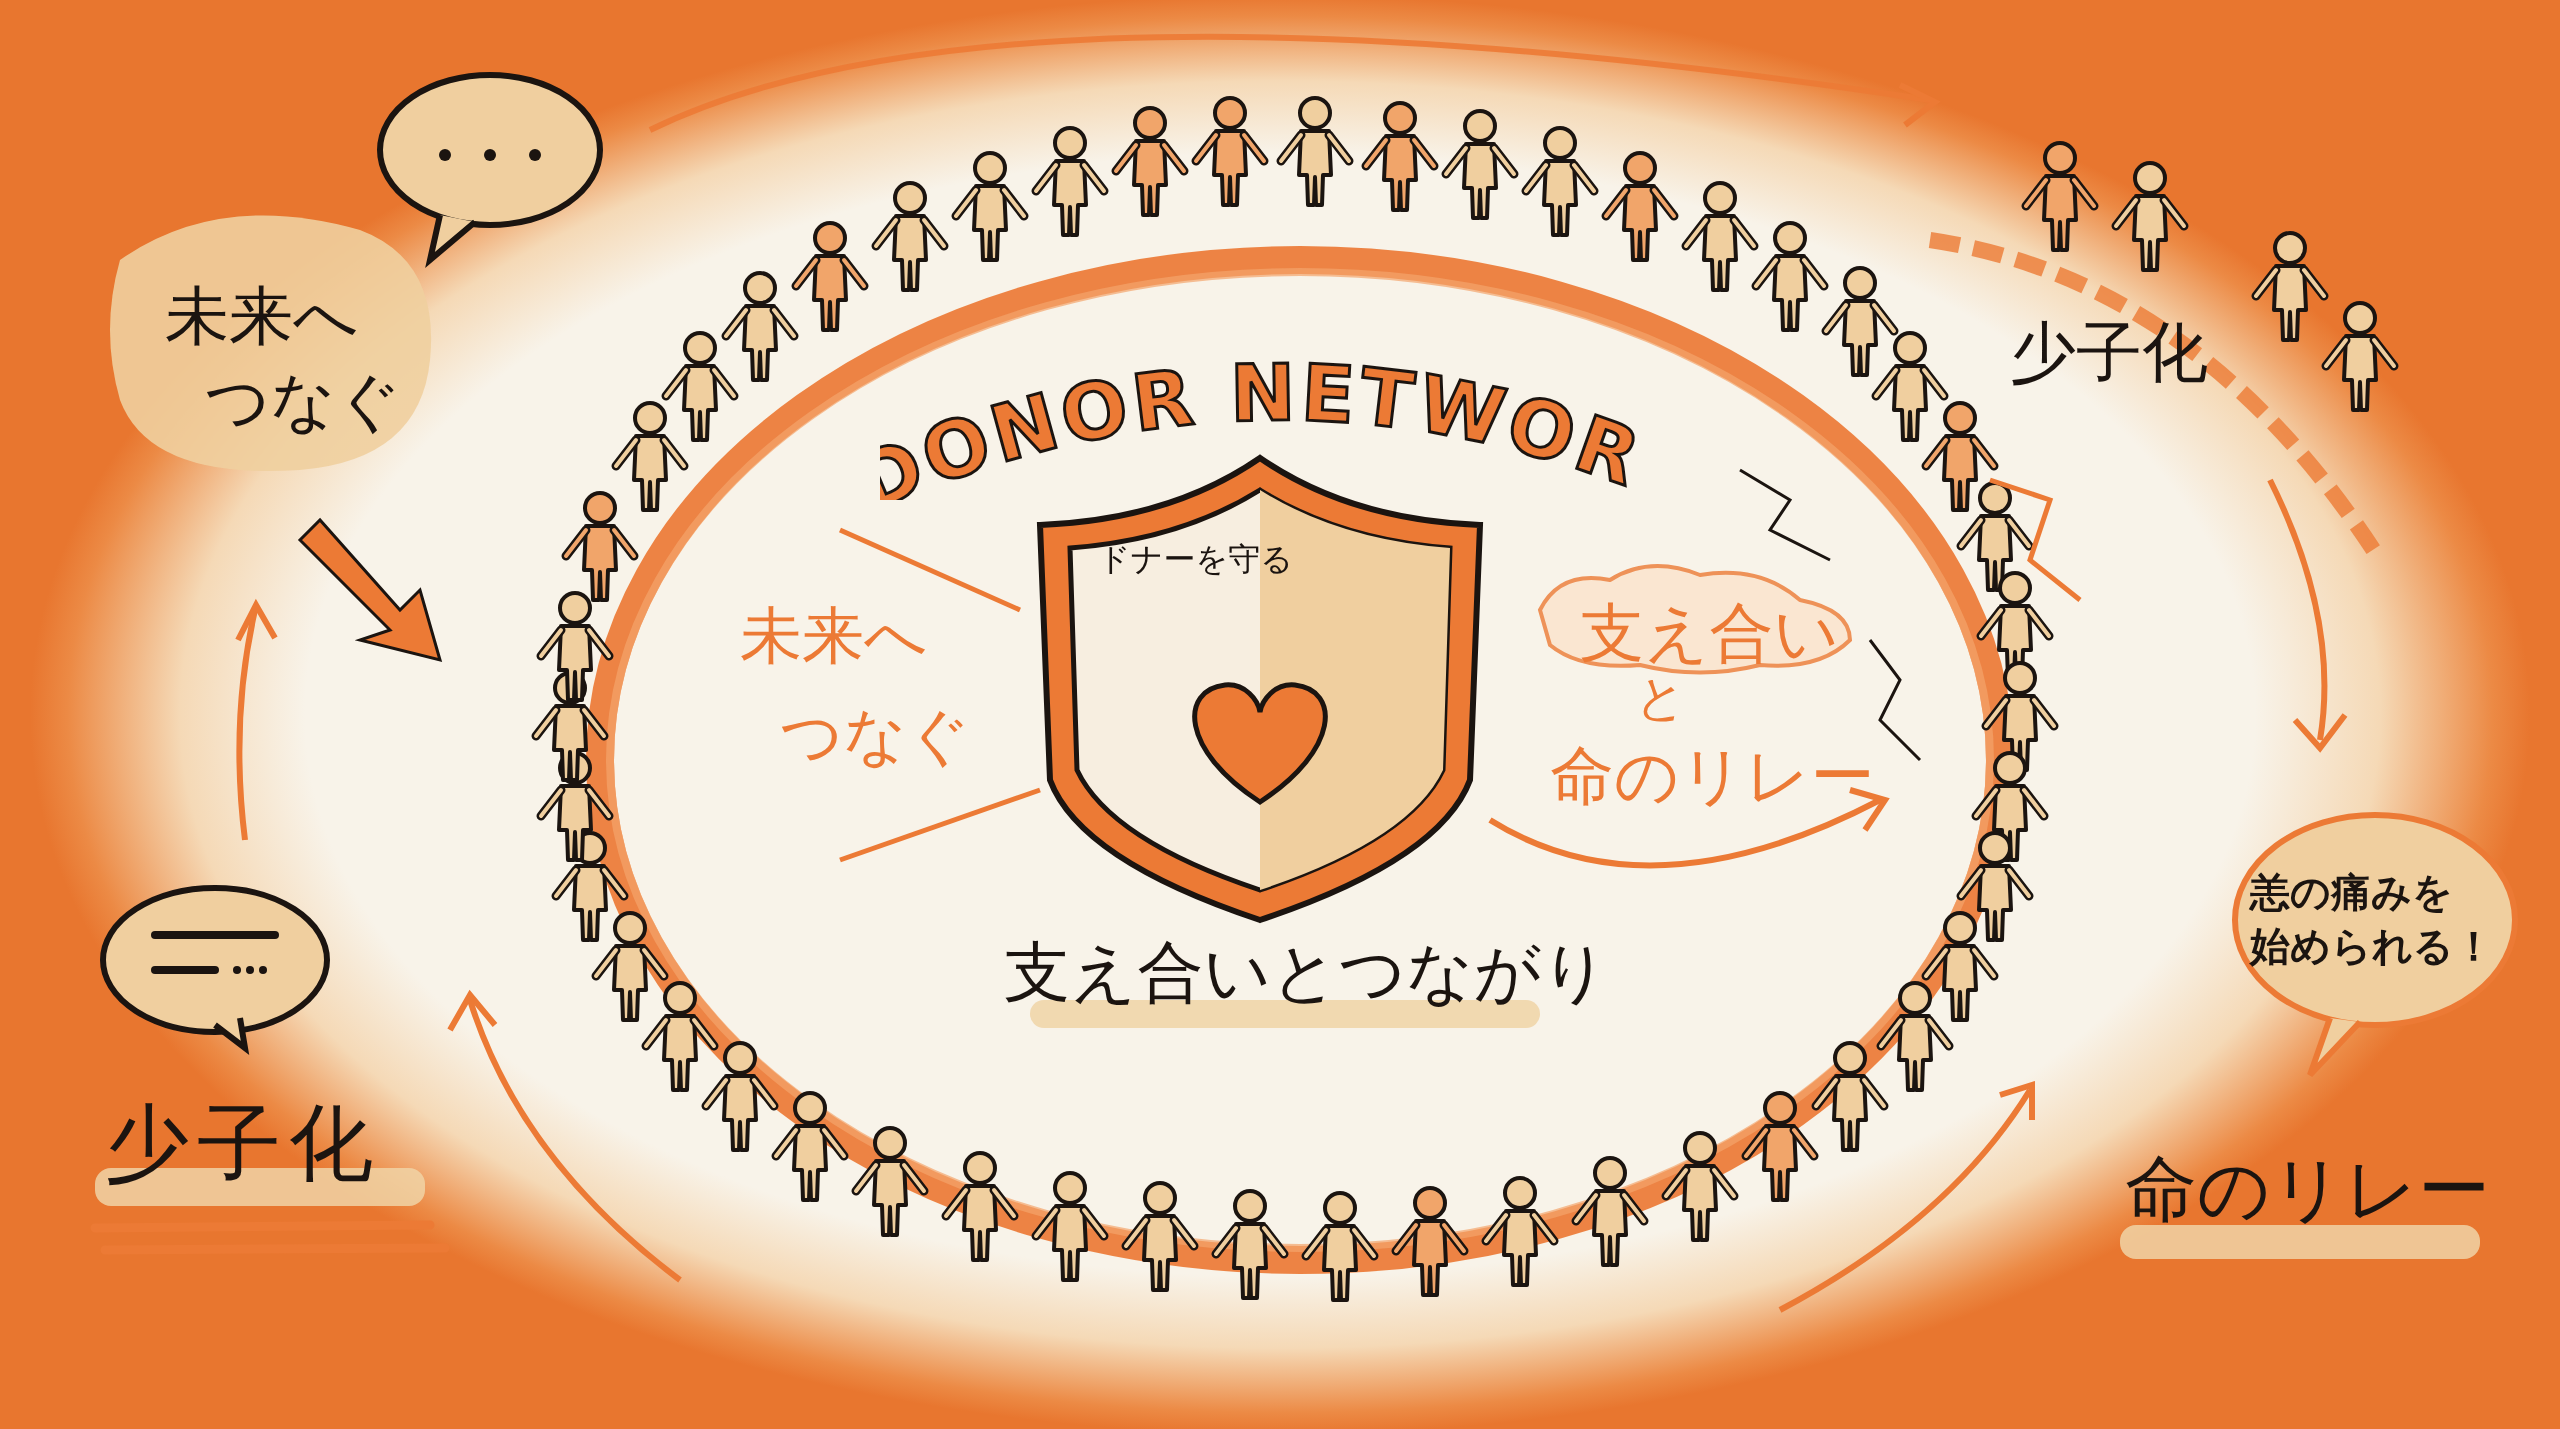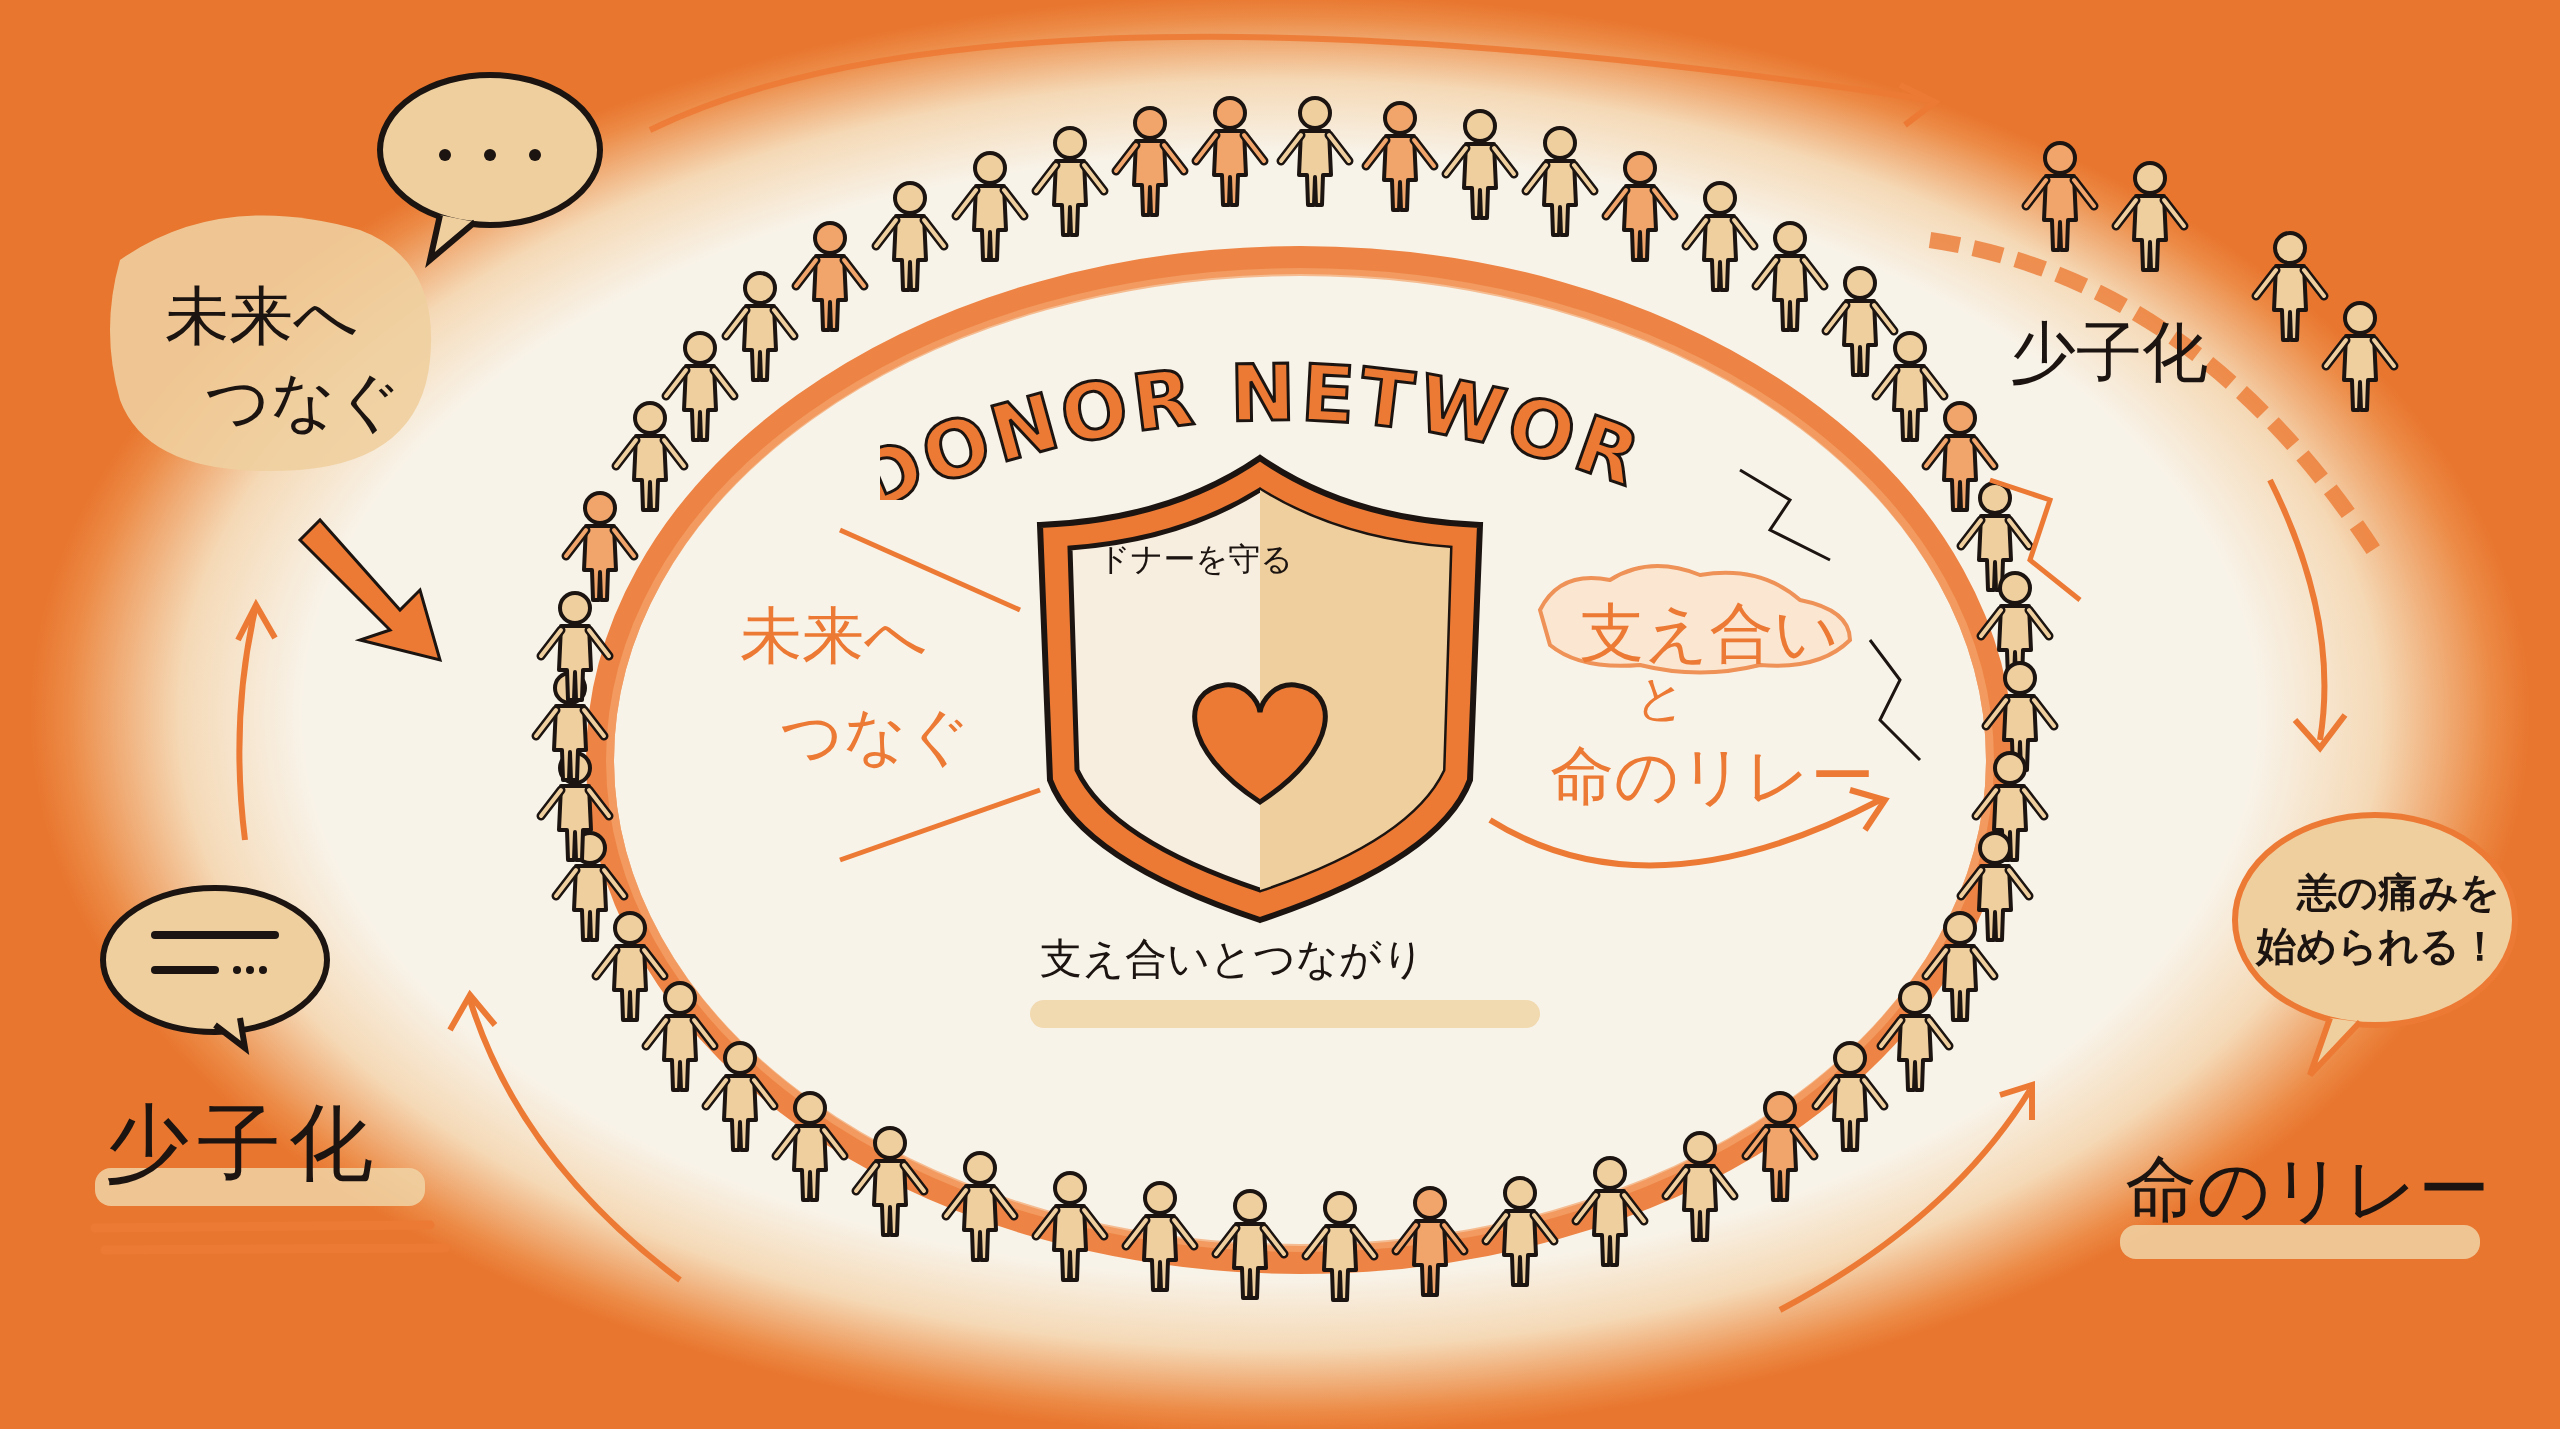--- a/index.html
+++ b/index.html
@@ -3,21 +3,21 @@
 <meta charset="utf-8">
 <style>
   html,body{margin:0;padding:0;}
   body{width:2560px;height:1429px;overflow:hidden;background:#f7f2e7;font-family:"DejaVu Sans",sans-serif;}
   .stage{position:relative;width:2560px;height:1429px;overflow:hidden;
     background:radial-gradient(ellipse 1250px 720px at 50% 50%, #f8f3e9 78%, #f5d9b6 88%, #ec8a45 97%, #e8762f 100%);}
   svg.art{position:absolute;left:0;top:0;}
   .txt{position:absolute;color:#1b1410;font-weight:normal;line-height:1.15;white-space:nowrap;}
   .orange{color:#ec7a35;}
   .hl{position:absolute;background:#f0d3a6;border-radius:16px;opacity:.85;}
-  .bubble-text{position:absolute;text-align:right;font-weight:bold;color:#1b1410;line-height:1.35;}
+  .bubble-text{position:absolute;text-align:left;font-weight:bold;color:#1b1410;line-height:1.35;}
   .title{position:absolute;left:880px;top:350px;width:800px;height:150px;}
 </style>
 </head>
 <body>
 
 <div class="stage">
 
   <svg class="art" width="2560" height="1429" viewBox="0 0 2560 1429">
     <defs>
       <g id="person">
@@ -144,21 +144,21 @@
   <svg class="title" viewBox="0 0 800 150">
     <path id="arcPath" d="M20 150 Q400 -10 780 150" fill="none"></path>
     <text font-family="DejaVu Sans, sans-serif" font-size="78" font-weight="bold" fill="#ec7a35" stroke="#1b1410" stroke-width="3" letter-spacing="4">
       <textPath href="#arcPath" startOffset="50%" text-anchor="middle">DONOR NETWORK</textPath>
     </text>
   </svg>
 
   <div class="txt" style="left:1098px;top:541px;font-size:32px;">ドナーを守る</div>
 
   <div class="hl" style="left:1030px;top:1000px;width:510px;height:28px;"></div>
-  <div class="txt" style="left:1040px;top:935px;font-size:42px;">支え合いとつながり</div>
+  <div class="txt" style="left:1004px;top:935px;font-size:66px;">支え合いとつながり</div>
 
   <div class="txt orange" style="left:740px;top:600px;font-size:62px;">未来へ</div>
   <div class="txt orange" style="left:780px;top:700px;font-size:62px;">つなぐ</div>
 
   <div class="txt orange" style="left:1580px;top:580px;font-size:64px;margin-top:17px;">支え合い</div>
   <div class="txt orange" style="left:1635px;top:670px;font-size:50px;">と</div>
   <div class="txt orange" style="left:1550px;top:740px;font-size:64px;">命のリレー</div>
 
   <div class="txt" style="left:165px;top:280px;font-size:64px;">未来へ</div>
   <div class="txt" style="left:205px;top:365px;font-size:64px;">つなぐ</div>

